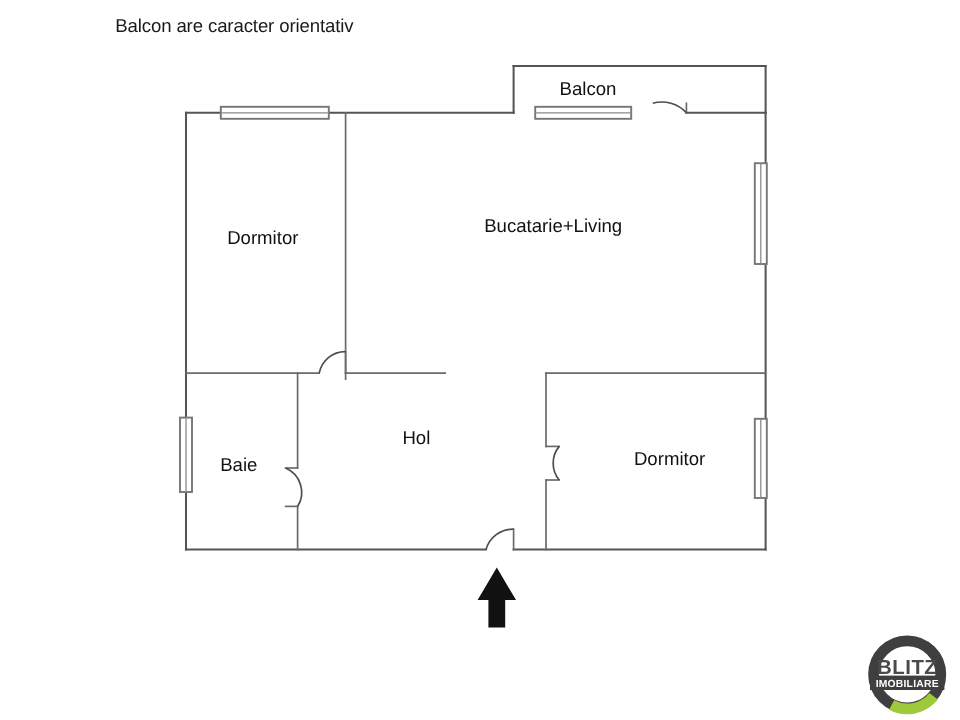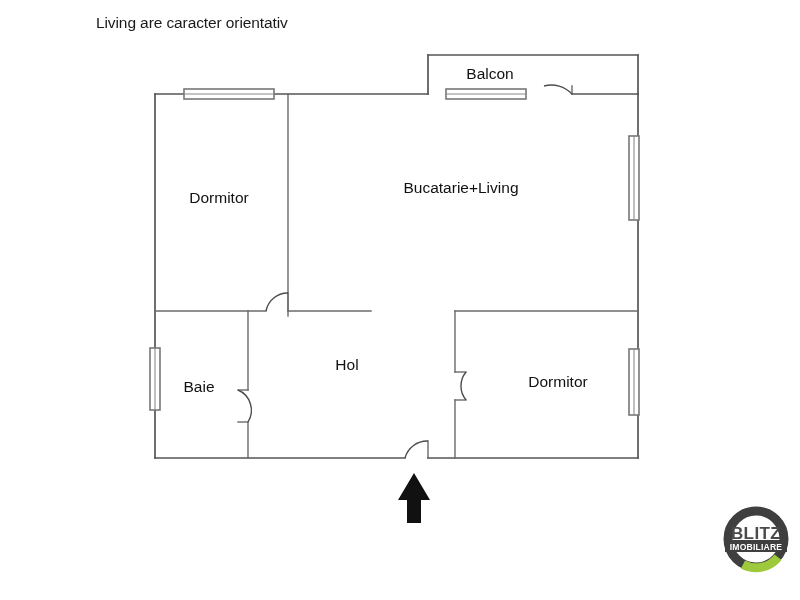--- a/index.html
+++ b/index.html
@@ -63,21 +63,21 @@
     stroke: #4d4d4d;
     stroke-width: 1.4;
     fill: none;
   }
   .entry-arrow {
     fill: #111111;
   }
   #logo-wrap {
     position: absolute;
     left: 718px;
-    top: 504px;
+    top: 527px;
     width: 76px;
     height: 70px;
   }
   #logo-svg { width: 76px; height: 70px; display: block; }
   .logo-text-main {
     font-family: "Liberation Sans", sans-serif;
     font-size: 17px;
     font-weight: bold;
     fill: #4a4a4a;
     text-anchor: middle;
@@ -88,21 +88,21 @@
     font-size: 8.6px;
     font-weight: bold;
     fill: #ffffff;
     text-anchor: middle;
     letter-spacing: 0.2px;
   }
 </style>
 </head>
 <body>
 
-<div id="plan-title">Living are caracter orientativ</div>
+<div id="plan-title">Balcon are caracter orientativ</div>
 
 <svg id="floorplan-svg" viewBox="0 0 800 600">
 
   <g>
 
     <path class="wall" d="M 428 55 L 428 94"></path>
 
     <path class="wall" d="M 428 55 L 638 55"></path>
 
     <path class="wall" d="M 638 55 L 638 94"></path>

